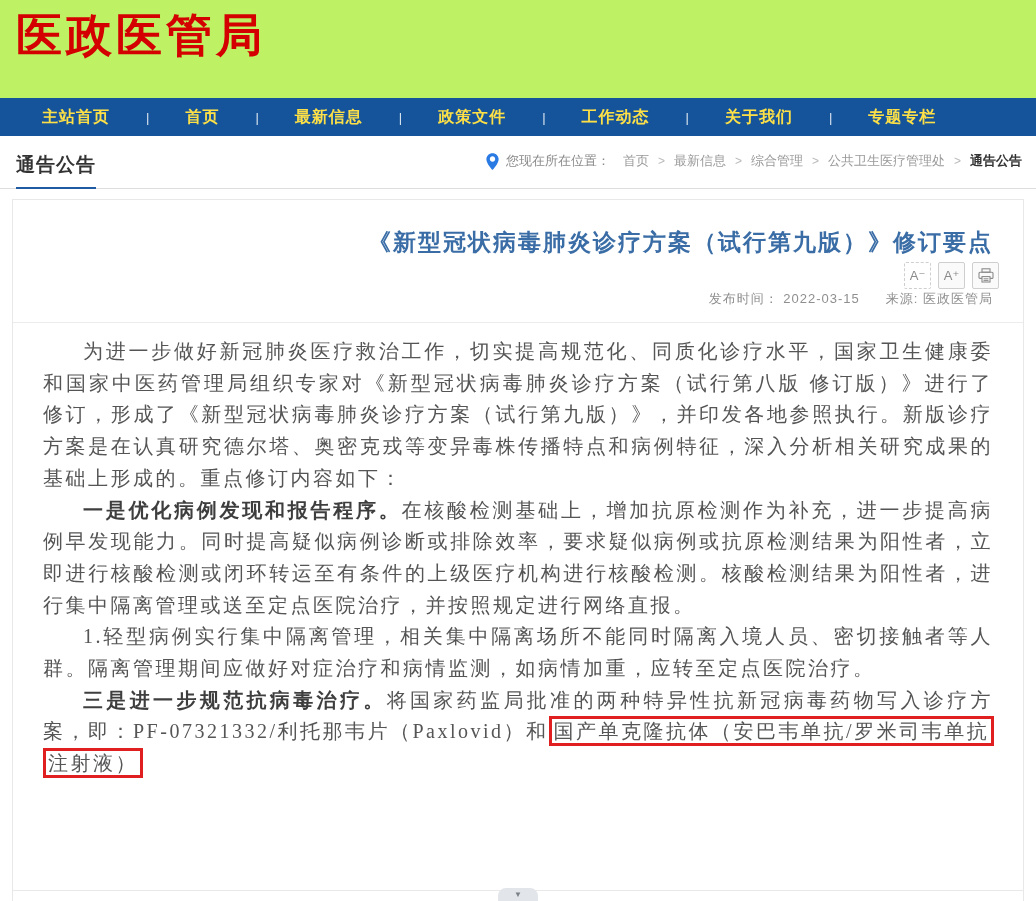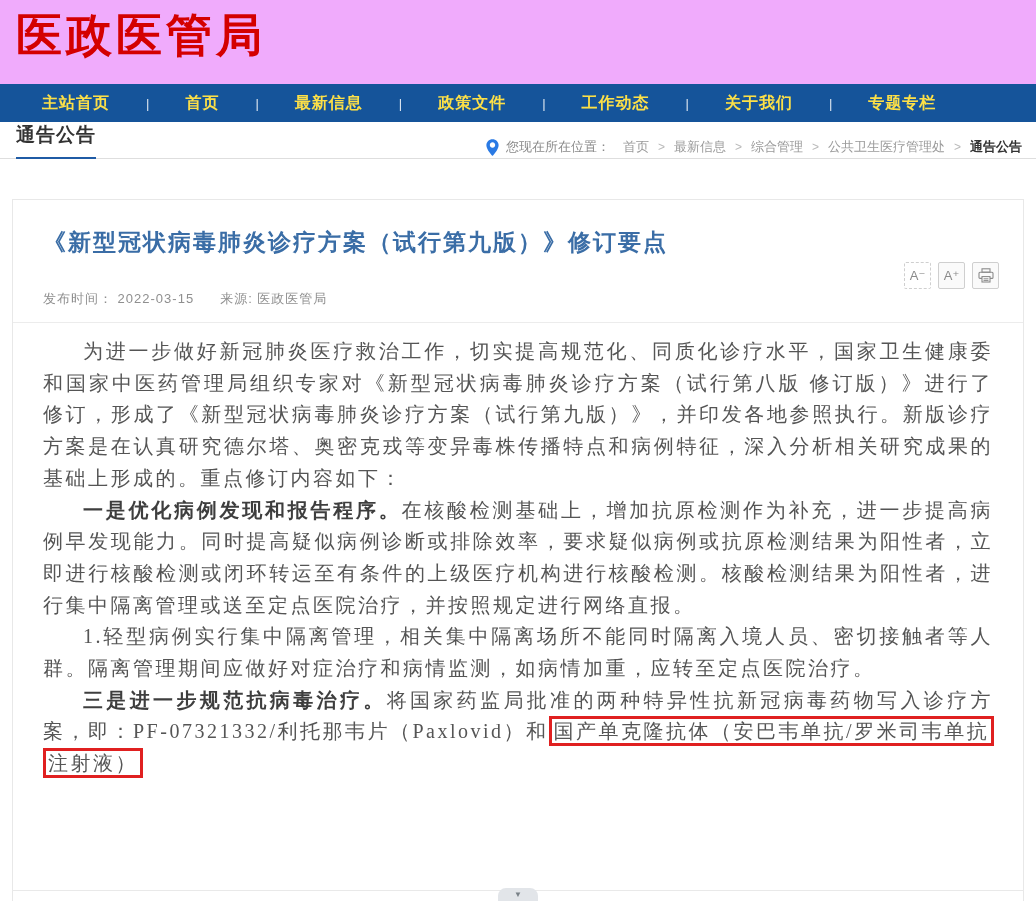--- a/index.html
+++ b/index.html
@@ -1,45 +1,45 @@
 <!DOCTYPE html>
 <html lang="zh"><head>
 <meta charset="utf-8">
 <style>
   * { margin:0; padding:0; box-sizing:border-box; }
   html,body { width:1036px; height:901px; overflow:hidden; background:#ffffff;
     font-family:"Liberation Sans","DejaVu Sans",sans-serif; }
   body { position:relative; }
 
   
-  .site-header { height:84px; background:#f0abfc; padding:10px 0 0 16px; }
+  .site-header { height:98px; background:#bef264; padding:10px 0 0 16px; }
   .site-logo { font-size:46px; font-weight:bold; color:#d40000; letter-spacing:4px; line-height:1.1; }
 
   
   .nav-bar { height:38px; background:#15549a; display:flex; align-items:center; padding-left:34px; }
   .nav-item { color:#fde047; font-size:16px; font-weight:bold; letter-spacing:1px;
     padding:0 8px; cursor:pointer; white-space:nowrap; }
   .nav-sep { color:rgba(255,255,255,.85); font-size:13px; margin:0 28px; }
 
   
-  .section-bar { position:relative; height:37px; border-bottom:1px solid #dedede; }
+  .section-bar { position:relative; height:53px; border-bottom:1px solid #dedede; }
   .section-title { position:absolute; left:16px; bottom:-1px; font-size:19px; font-weight:bold;
     color:#333333; padding-bottom:9px; border-bottom:2px solid #1f5ba5; letter-spacing:1px; }
   .breadcrumb { position:absolute; right:14px; top:16px; display:flex; align-items:flex-end;
     font-size:13px; color:#9a9a9a; }
   .breadcrumb .pin { width:13px; height:17px; margin-right:7px; flex:0 0 auto; }
   .crumb-label { color:#8a8a8a; margin-right:4px; }
   .crumb-link { color:#9a9a9a; margin:0 9px; cursor:pointer; white-space:nowrap; }
   .crumb-sep { color:#b9b9b9; font-size:12px; }
   .crumb-current { color:#333333; font-weight:bold; margin-left:9px; white-space:nowrap; }
 
   
   .article-card { position:absolute; left:12px; right:12px; top:199px; height:760px;
     background:#ffffff; border:1px solid #e8e8e8; }
-  .article-header { position:relative; text-align:left; padding:27px 30px 14px;
+  .article-header { position:relative; text-align:right; padding:27px 30px 14px;
     border-bottom:1px solid #ececec; }
   .article-title { font-size:23px; font-weight:bold; color:#3a6da6; letter-spacing:2px; }
   .article-meta { margin-top:32px; font-size:13px; color:#8f8f8f; letter-spacing:1px; }
   .meta-date { margin-right:26px; }
   .font-tools { position:absolute; right:24px; top:62px; display:flex; gap:7px; }
   .tool-btn { width:27px; height:27px; display:flex; align-items:center; justify-content:center;
     font-size:13px; color:#8a8a8a; background:#fafafa; border:1px solid #cfcfcf; border-radius:2px;
     cursor:pointer; }
   .tool-btn.dashed { border-style:dashed; background:#ffffff; }
 

